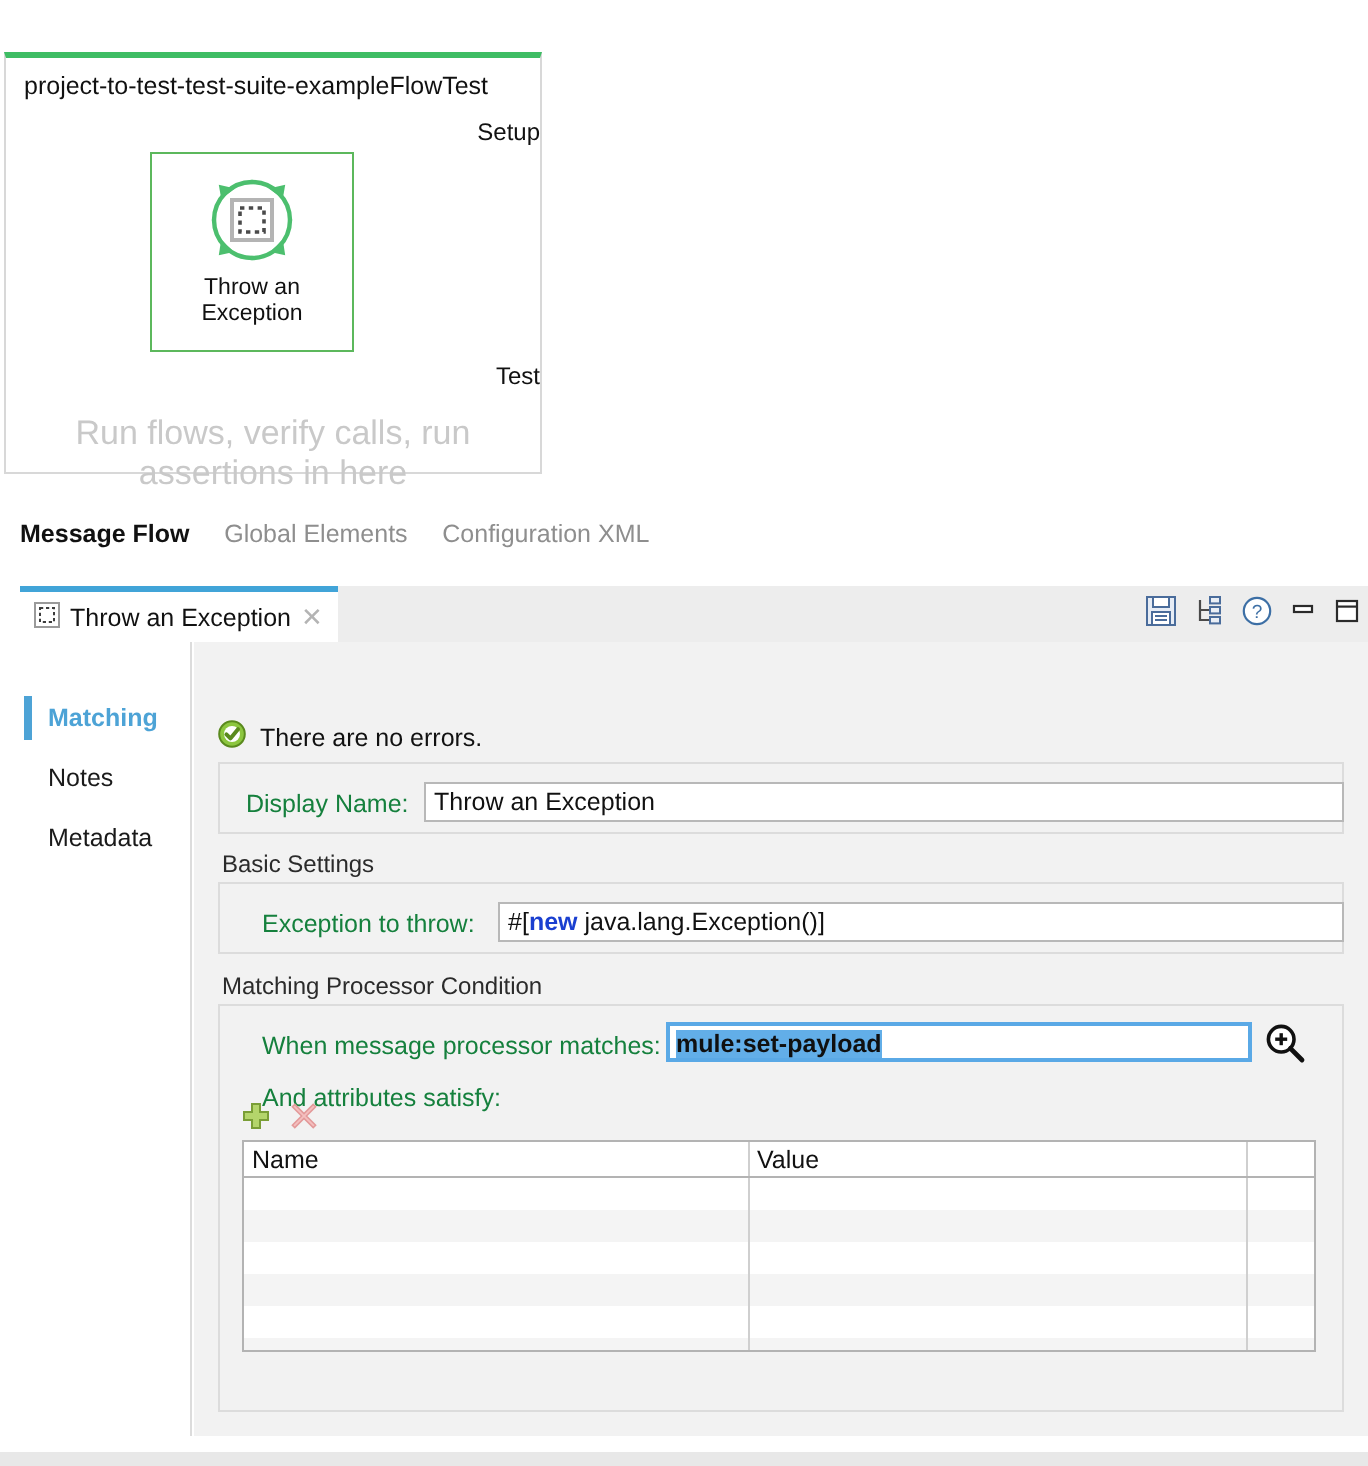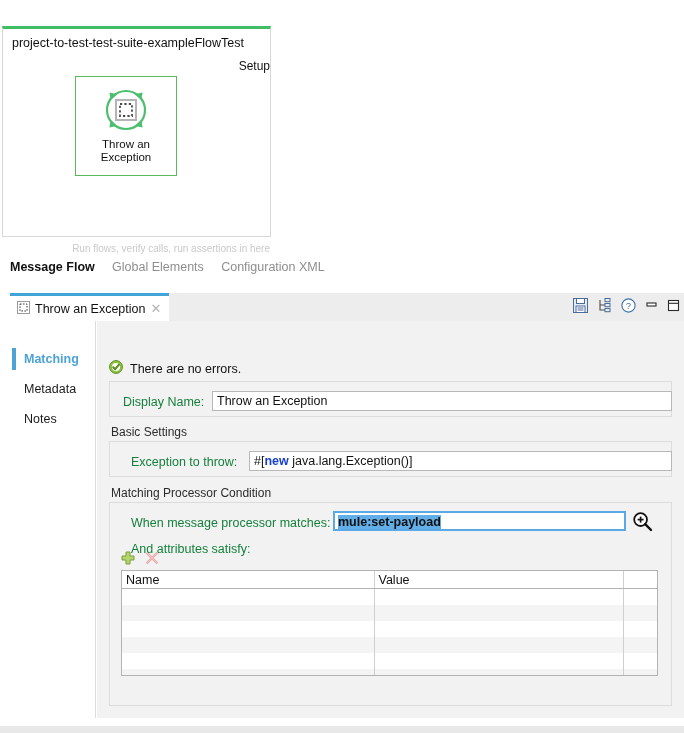--- a/index.html
+++ b/index.html
@@ -79,24 +79,23 @@
     text-align: center;
     font-size: 11.5px;
     line-height: 13px;
     color: #111;
   }
   .flow-hint {
     position: absolute;
     left: 0;
     top: 178px;
     width: 100%;
-    text-align: right;
-    font-size: 10px;
+    text-align: center;
+    font-size: 17px;
     color: #c9c9c9;
-    margin-top: 36px;
   }
 
   
   #editor-tabs {
     position: absolute;
     left: 0;
     top: 260px;
     width: 552px;
     height: 22px;
     padding-left: 10px;
@@ -357,20 +356,21 @@
             <polygon points="10.4,44.6 11.6,36.8 17.8,43.0"></polygon>
             <polygon points="43.6,44.6 42.4,36.8 36.2,43.0"></polygon>
           </g>
           <rect x="17" y="17" width="20" height="20" fill="#ffffff" stroke="#b4b4b4" stroke-width="2"></rect>
           <rect x="21" y="21" width="12" height="12" fill="none" stroke="#4a4a4a" stroke-width="1.8" stroke-dasharray="2.2 2.2"></rect>
         </svg>
       </div>
       <div class="msg-caption">Throw an Exception</div>
     </div>
 
+    <div class="lane-label lane-test">Test</div>
     <div class="flow-hint">Run flows, verify calls, run assertions in here</div>
   </div>
 </div>
 
 <div id="editor-tabs">
   <span class="editor-tab active">Message Flow</span>
   <span class="editor-tab">Global Elements</span>
   <span class="editor-tab">Configuration XML</span>
 </div>
 
@@ -423,22 +423,22 @@
           <line x1="1.5" y1="4.3" x2="11.5" y2="4.3" stroke="#2b2b2b" stroke-width="1.1"></line>
         </svg>
       </span>
     </div>
   </div>
 
   <div class="props-body">
 
     <div class="side-nav">
       <div class="side-item selected">Matching</div>
+      <div class="side-item">Notes</div>
       <div class="side-item">Metadata</div>
-      <div class="side-item">Notes</div>
     </div>
 
     <div class="content-pane">
 
       <div class="status-row">
         <span>
           <svg width="14" height="14" viewBox="0 0 14 14">
             <circle cx="7" cy="7" r="6.4" fill="#8cc63f" stroke="#5a8a1e" stroke-width="1"></circle>
             <circle cx="7" cy="7" r="4" fill="#ffffff"></circle>
             <path d="M4.2 7.2 L6.2 9.2 L10 4.6" fill="none" stroke="#5a8a1e" stroke-width="2" stroke-linecap="round" stroke-linejoin="round"></path>

